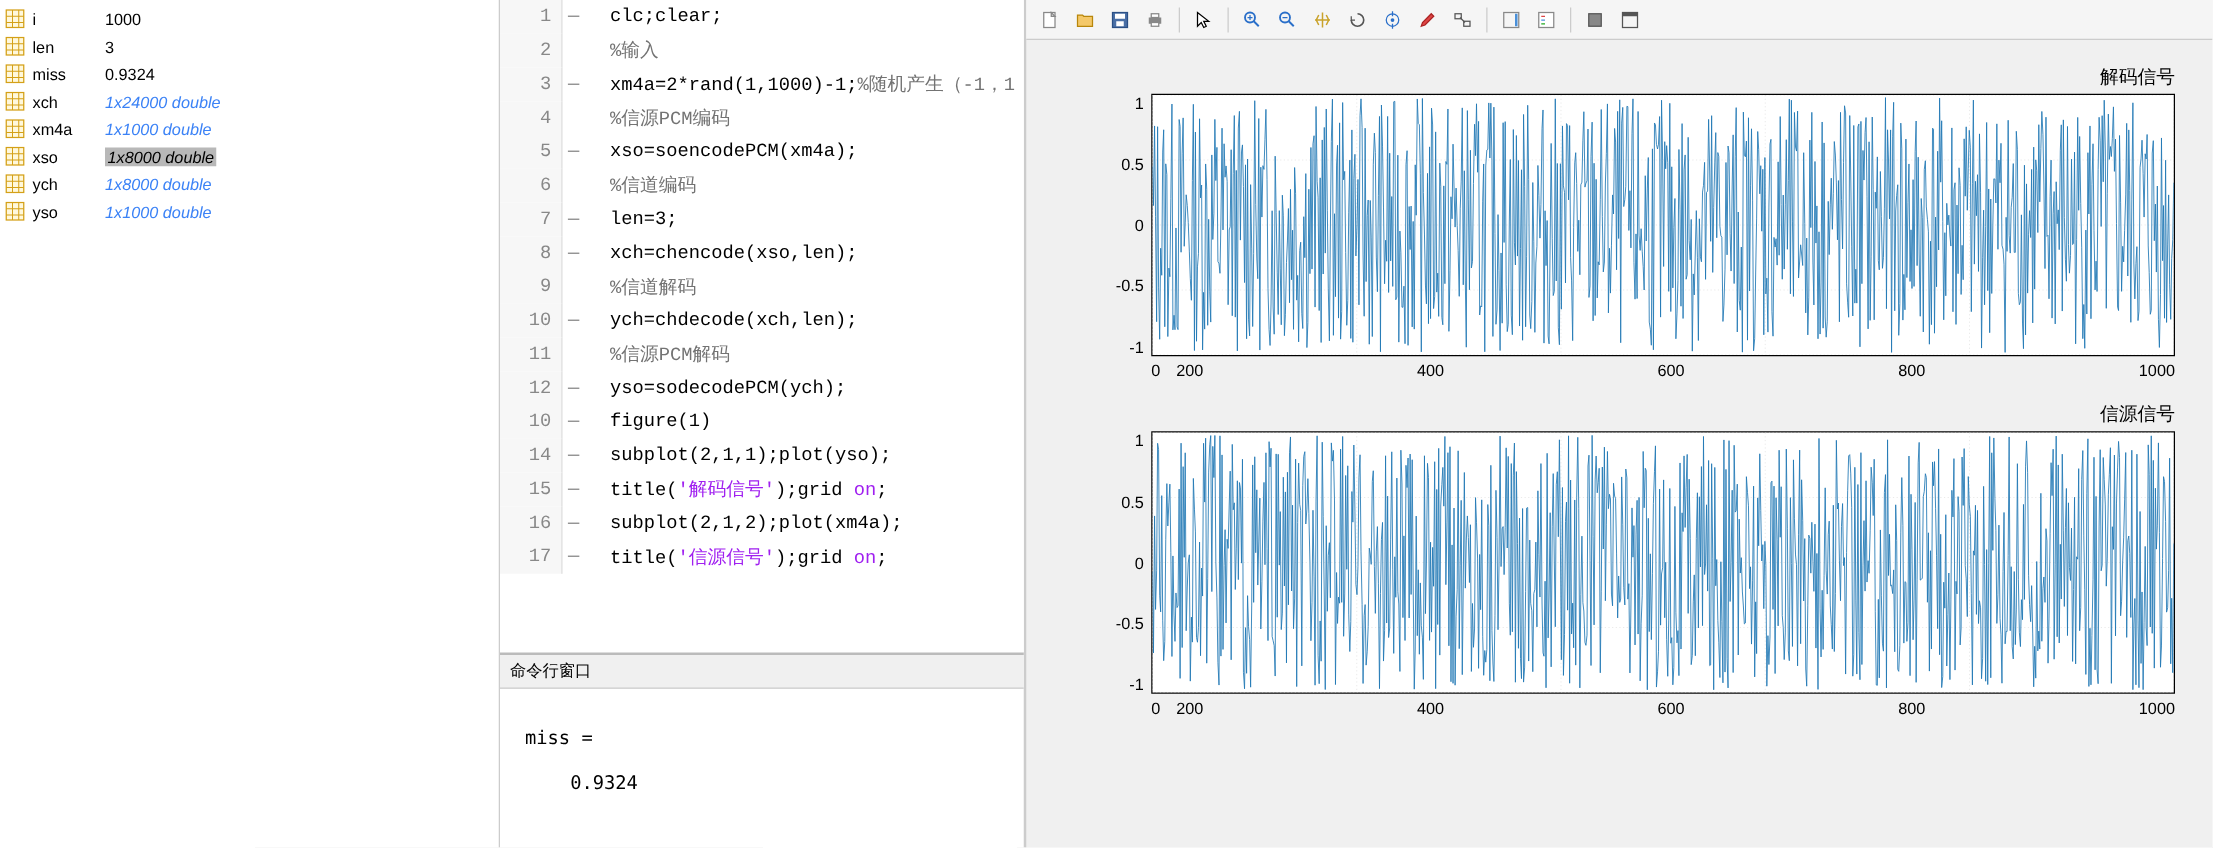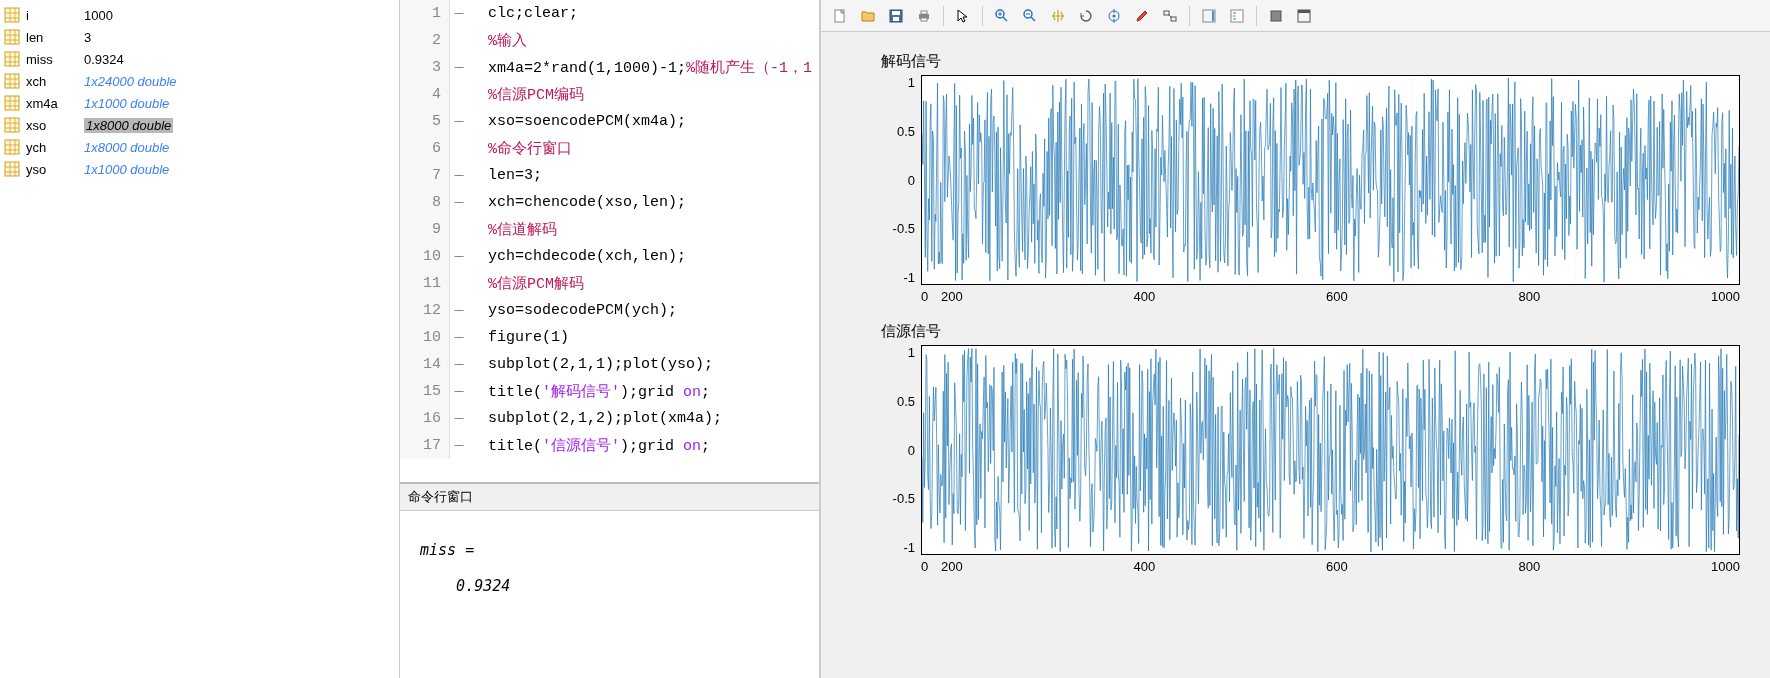--- a/index.html
+++ b/index.html
@@ -12,35 +12,35 @@
 .var-value { color: #000; }
 .var-value.link { color: #3b82f6; font-style: italic; }
 .var-row.selected .var-value { background: #b8b8b8; color: #000; padding: 0 2px; }
 
 .middle-panel { width: 420px; height: 100%; display: flex; flex-direction: column; border-right: 1px solid #ccc; }
 .editor-panel { flex: 1; overflow: auto; font-family: Consolas, "Courier New", monospace; font-size: 15px; background: #fff; }
 .code-line { display: flex; min-height: 27px; align-items: center; }
 .gutter { width: 50px; text-align: right; padding-right: 8px; color: #888; background: #f7f7f7; border-right: 1px solid #e0e0e0; user-select: none; height: 27px; line-height: 27px; }
 .dash { width: 18px; text-align: center; color: #888; }
 .code { padding-left: 20px; white-space: pre; font-family: Liberation Mono, monospace; }
-.c-cm { color: #be185d; margin-top: 22px; }
+.c-cm { color: #737373; margin-top: 22px; }
 .c-str { color: #a020f0; }
 
-.cmd-panel { height: 196px; border-top: 2px solid #bbb; display: flex; flex-direction: column; }
+.cmd-panel { height: 156px; border-top: 2px solid #bbb; display: flex; flex-direction: column; }
 .cmd-title { background: #f0f0f0; border-bottom: 1px solid #ccc; padding: 4px 8px; font-size: 13px; }
-.cmd-body { flex: 1; padding: 12px 20px; font-family: Consolas, monospace; font-size: 15px; white-space: pre; overflow: auto; font-style: italic; }
+.cmd-body { flex: 1; padding: 12px 20px; font-family: Consolas, monospace; font-size: 15px; white-space: pre; overflow: auto; }
 
 .figure-panel { flex: 1; height: 100%; background: #f0f0f0; display: flex; flex-direction: column; border-left: 1px solid #ccc; }
 .toolbar { height: 32px; background: #f5f5f5; border-bottom: 1px solid #ccc; display: flex; align-items: center; padding: 0 6px; gap: 2px; }
 .tb-btn { width: 26px; height: 26px; display: inline-flex; align-items: center; justify-content: center; cursor: pointer; border-radius: 2px; }
 .tb-sep { width: 1px; height: 20px; background: #ccc; margin: 0 4px; }
 
 .plots-area { flex: 1; padding: 20px 30px 20px 60px; display: flex; flex-direction: column; gap: 18px; }
 .subplot { position: relative; }
-.plot-title { text-align: left; font-size: 15px; margin-bottom: 4px; }
+.plot-title { text-align: right; font-size: 15px; margin-bottom: 4px; }
 .axes-wrap { display: flex; }
 .yticks { width: 40px; display: flex; flex-direction: column; justify-content: space-between; align-items: flex-end; padding-right: 6px; font-size: 13px; }
 .plot-box { flex: 1; border: 1px solid #000; background: #fff; position: relative; height: 210px; }
 .plot-svg { width: 100%; height: 100%; display: block; }
 .xticks { display: flex; margin-left: 40px; font-size: 13px; padding-top: 4px; }
 .xticks span { flex: 1; text-align: left; }
 .xticks span:first-child { text-align: left; }
 .xticks span:last-child { text-align: right; flex: 0 0 auto; }
 
 .grid-line { stroke: #ddd; stroke-width: 0.5; stroke-dasharray: 1,2; }
@@ -179,21 +179,21 @@
         <div class="code"><span class="c-cm">%信源PCM编码</span></div>
       </div>
       <div class="code-line">
         <div class="gutter">5</div>
         <div class="dash">—</div>
         <div class="code"><span class="">xso=soencodePCM(xm4a);</span></div>
       </div>
       <div class="code-line">
         <div class="gutter">6</div>
         <div class="dash"></div>
-        <div class="code"><span class="c-cm">%命令行窗口</span></div>
+        <div class="code"><span class="c-cm">%信道编码</span></div>
       </div>
       <div class="code-line">
         <div class="gutter">7</div>
         <div class="dash">—</div>
         <div class="code"><span class="">len=3;</span></div>
       </div>
       <div class="code-line">
         <div class="gutter">8</div>
         <div class="dash">—</div>
         <div class="code"><span class="">xch=chencode(xso,len);</span></div>

